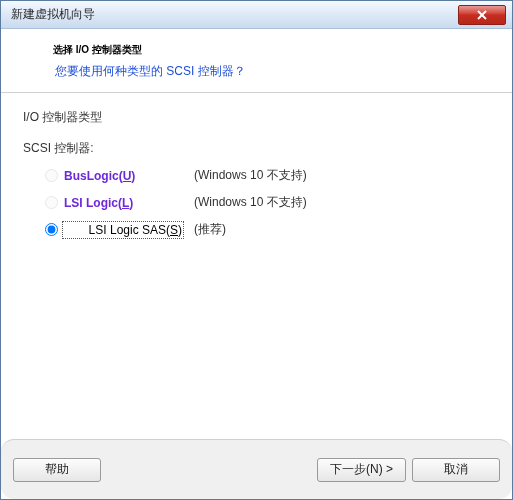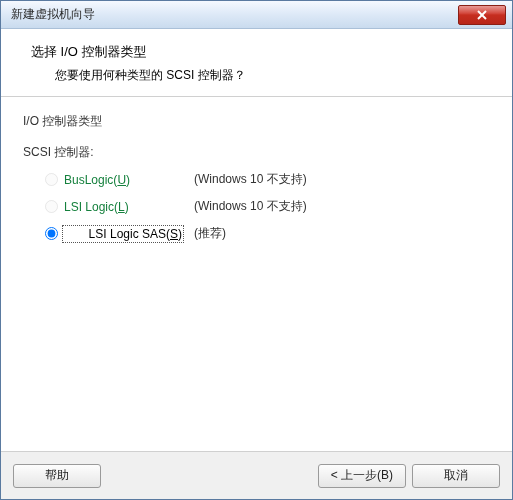--- a/index.html
+++ b/index.html
@@ -3,34 +3,34 @@
   <meta charset="utf-8">
   <style>
     * { margin: 0; padding: 0; box-sizing: border-box; font-family: "Microsoft YaHei", "SimSun", Tahoma, sans-serif; font-size: 12px; }
     body { width: 513px; height: 500px; background: #e8eef5; overflow: hidden; }
     .window { width: 513px; height: 500px; background: #fff; border: 1px solid #5a7aa0; box-shadow: 0 0 8px rgba(0,0,0,0.3); display: flex; flex-direction: column; }
     .titlebar { height: 28px; background: linear-gradient(to bottom, #f5f9ff 0%, #dde9f7 50%, #c9dbee 100%); border-bottom: 1px solid #aac0d8; display: flex; align-items: center; padding: 0 6px 0 10px; }
     .titlebar-text { color: #2a2a2a; flex: 1; }
     .close-btn { width: 48px; height: 20px; background: linear-gradient(to bottom, #e89a96 0%, #d44a3f 40%, #c62d1f 50%, #b8271a 100%); border: 1px solid #8a1f15; border-radius: 2px; display: flex; align-items: center; justify-content: center; cursor: pointer; }
     .close-btn svg { stroke: #fff; stroke-width: 2; }
     .header { padding: 14px 20px 12px 30px; background: #fff; border-bottom: 1px solid #d0d0d0; }
-    .header-title { font-weight: normal; font-size: 13px; margin-bottom: 6px; }
-    .header-subtitle { margin-left: 24px; color: #000000; }
+    .header-title { font-weight: bold; font-size: 10px; margin-bottom: 6px; margin-left: 22px; }
+    .header-subtitle { margin-left: 24px; color: #1d4ed8; }
     .content { flex: 1; padding: 16px 22px; background: #fff; }
     .section-label { color: #333; margin-bottom: 14px; }
     .subsection-label { color: #333; margin: 6px 0 10px 0; }
     .radio-row { display: flex; align-items: center; margin: 10px 0 10px 22px; }
     .radio-input { margin-right: 6px; }
     .radio-input[disabled] { opacity: 0.5; }
     .radio-label { min-width: 118px; display: inline-block; }
-    .radio-label.disabled { color: #15803d; }
+    .radio-label.disabled { color: #6d28d9; font-weight: bold; }
     .radio-label.focused { outline: 1px dotted #555; outline-offset: 1px; text-align: right; }
     .radio-note { margin-left: 12px; color: #333; }
     .underline { text-decoration: underline; }
-    .footer { height: 48px; border-top: 1px solid #d0d0d0; background: #f0f0f0; display: flex; align-items: center; padding: 0 12px; gap: 6px; }
+    .footer { height: 60px; border-top: 1px solid #d0d0d0; background: #f0f0f0; display: flex; align-items: center; padding: 0 12px; gap: 6px; border-radius: 13px; }
     .footer-spacer { flex: 1; }
     .btn { height: 24px; min-width: 88px; padding: 0 12px; background: linear-gradient(to bottom, #fdfdfd, #e6e6e6); border: 1px solid #9a9a9a; border-radius: 3px; cursor: pointer; color: #222; }
   </style>
 </head>
 <body>
 
 <div class="window">
   <div class="titlebar">
     <span class="titlebar-text">新建虚拟机向导</span>
     <div class="close-btn">
@@ -65,16 +65,16 @@
     <div class="radio-row">
       <input type="radio" class="radio-input" name="scsi" checked="" style="">
       <span class="radio-label focused"><span>LSI Logic SAS(</span><span class="underline">S</span><span>)</span></span>
       <span class="radio-note">(推荐)</span>
     </div>
   </div>
 
   <div class="footer">
     <button class="btn">帮助</button>
     <div class="footer-spacer"></div>
-    <button class="btn">&lt; 上一步(B)</button>
+    <button class="btn">下一步(N) &gt;</button>
     <button class="btn">取消</button>
   </div>
 </div>
 
 </body></html>

